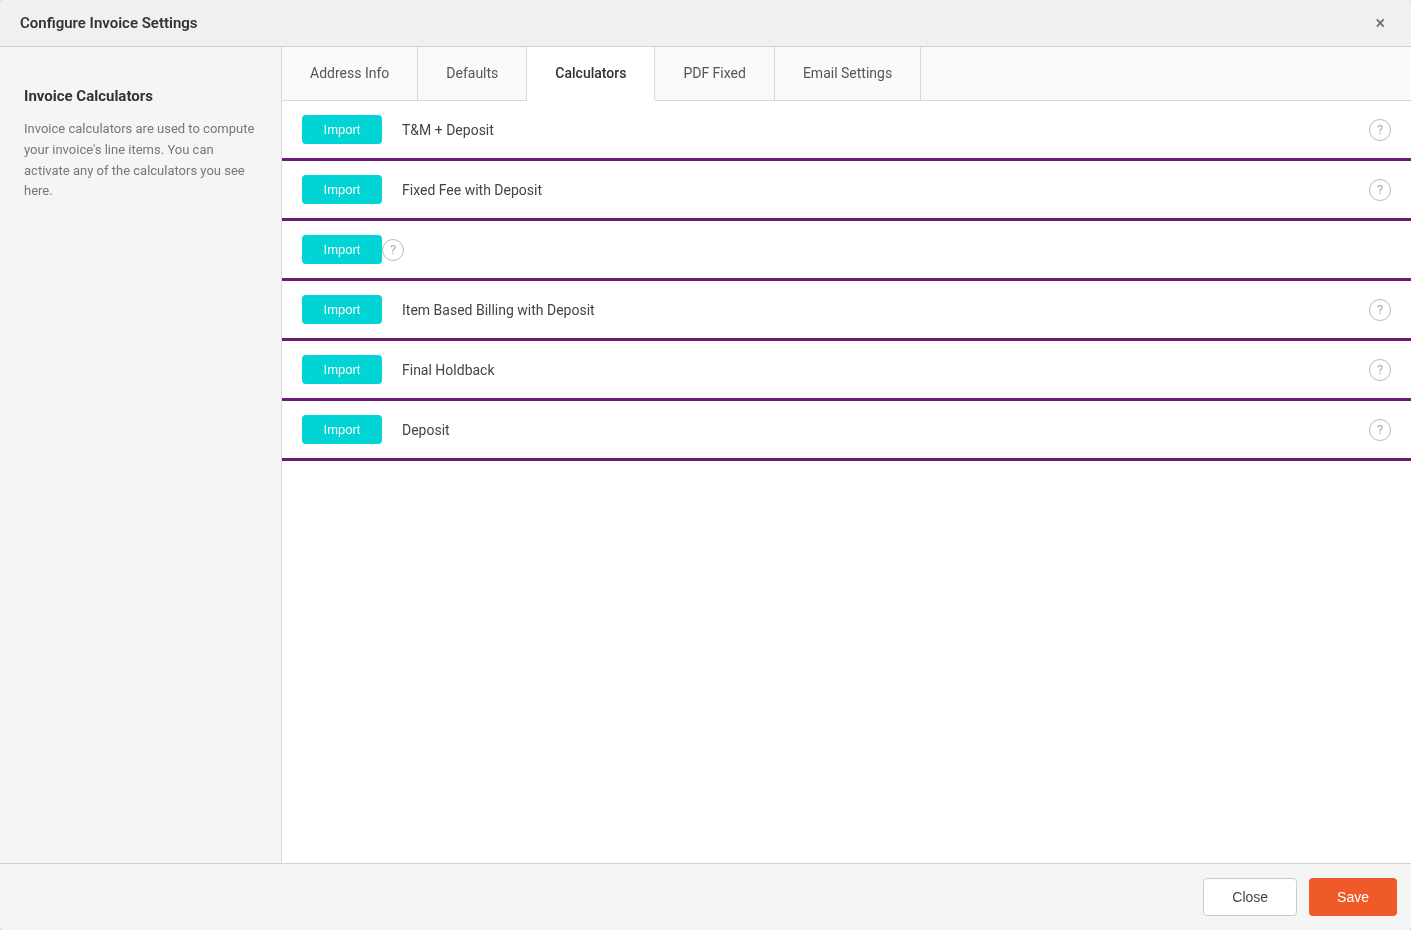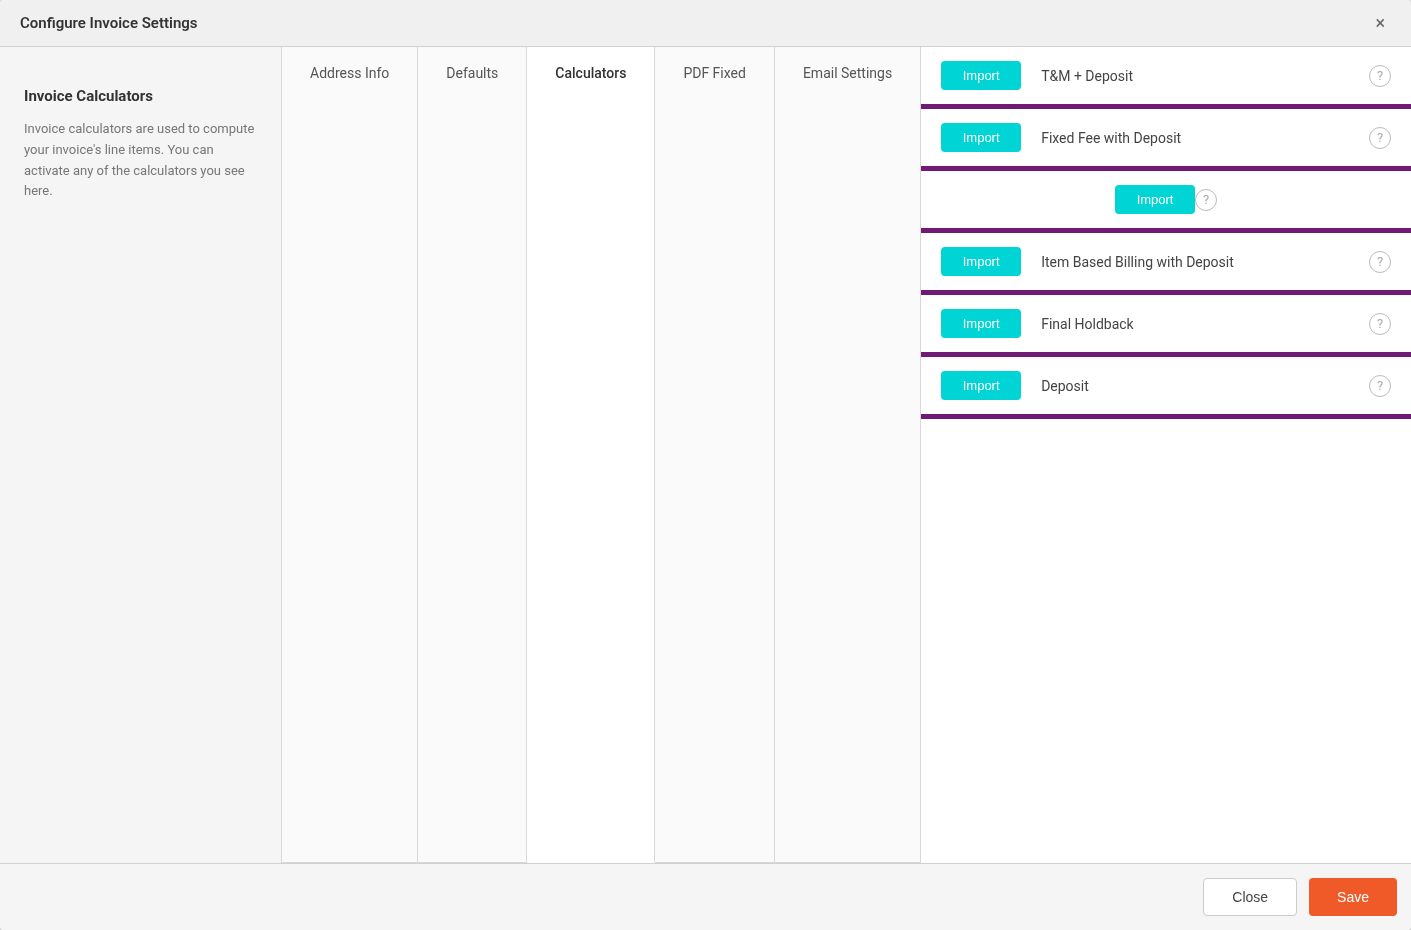--- a/index.html
+++ b/index.html
@@ -62,20 +62,21 @@
       margin-bottom: 14px;
     }
     .sidebar-desc {
       font-size: 13px;
       color: #777;
       line-height: 1.6;
     }
     .main-content {
       flex: 1;
       display: flex;
+      flex-direction: column;
       background: #fff;
       overflow: hidden;
     }
     .tabs {
       display: flex;
       border-bottom: 1px solid #d8d8d8;
       background: #fafafa;
       flex-shrink: 0;
     }
     .tab {
@@ -95,22 +96,21 @@
       margin-bottom: -1px;
     }
     .calculators-list {
       flex: 1;
       overflow-y: auto;
     }
     .calculator-row {
       display: flex;
       align-items: center;
       padding: 14px 20px;
-      border-bottom: 5px solid #701a75;
-      justify-content: center;
+      border-bottom: 3px solid #701a75;
     }
     .import-btn {
       background: #00d4d4;
       color: #fff;
       border: none;
       border-radius: 4px;
       padding: 7px 18px;
       font-size: 13px;
       font-weight: 500;
       cursor: pointer;

